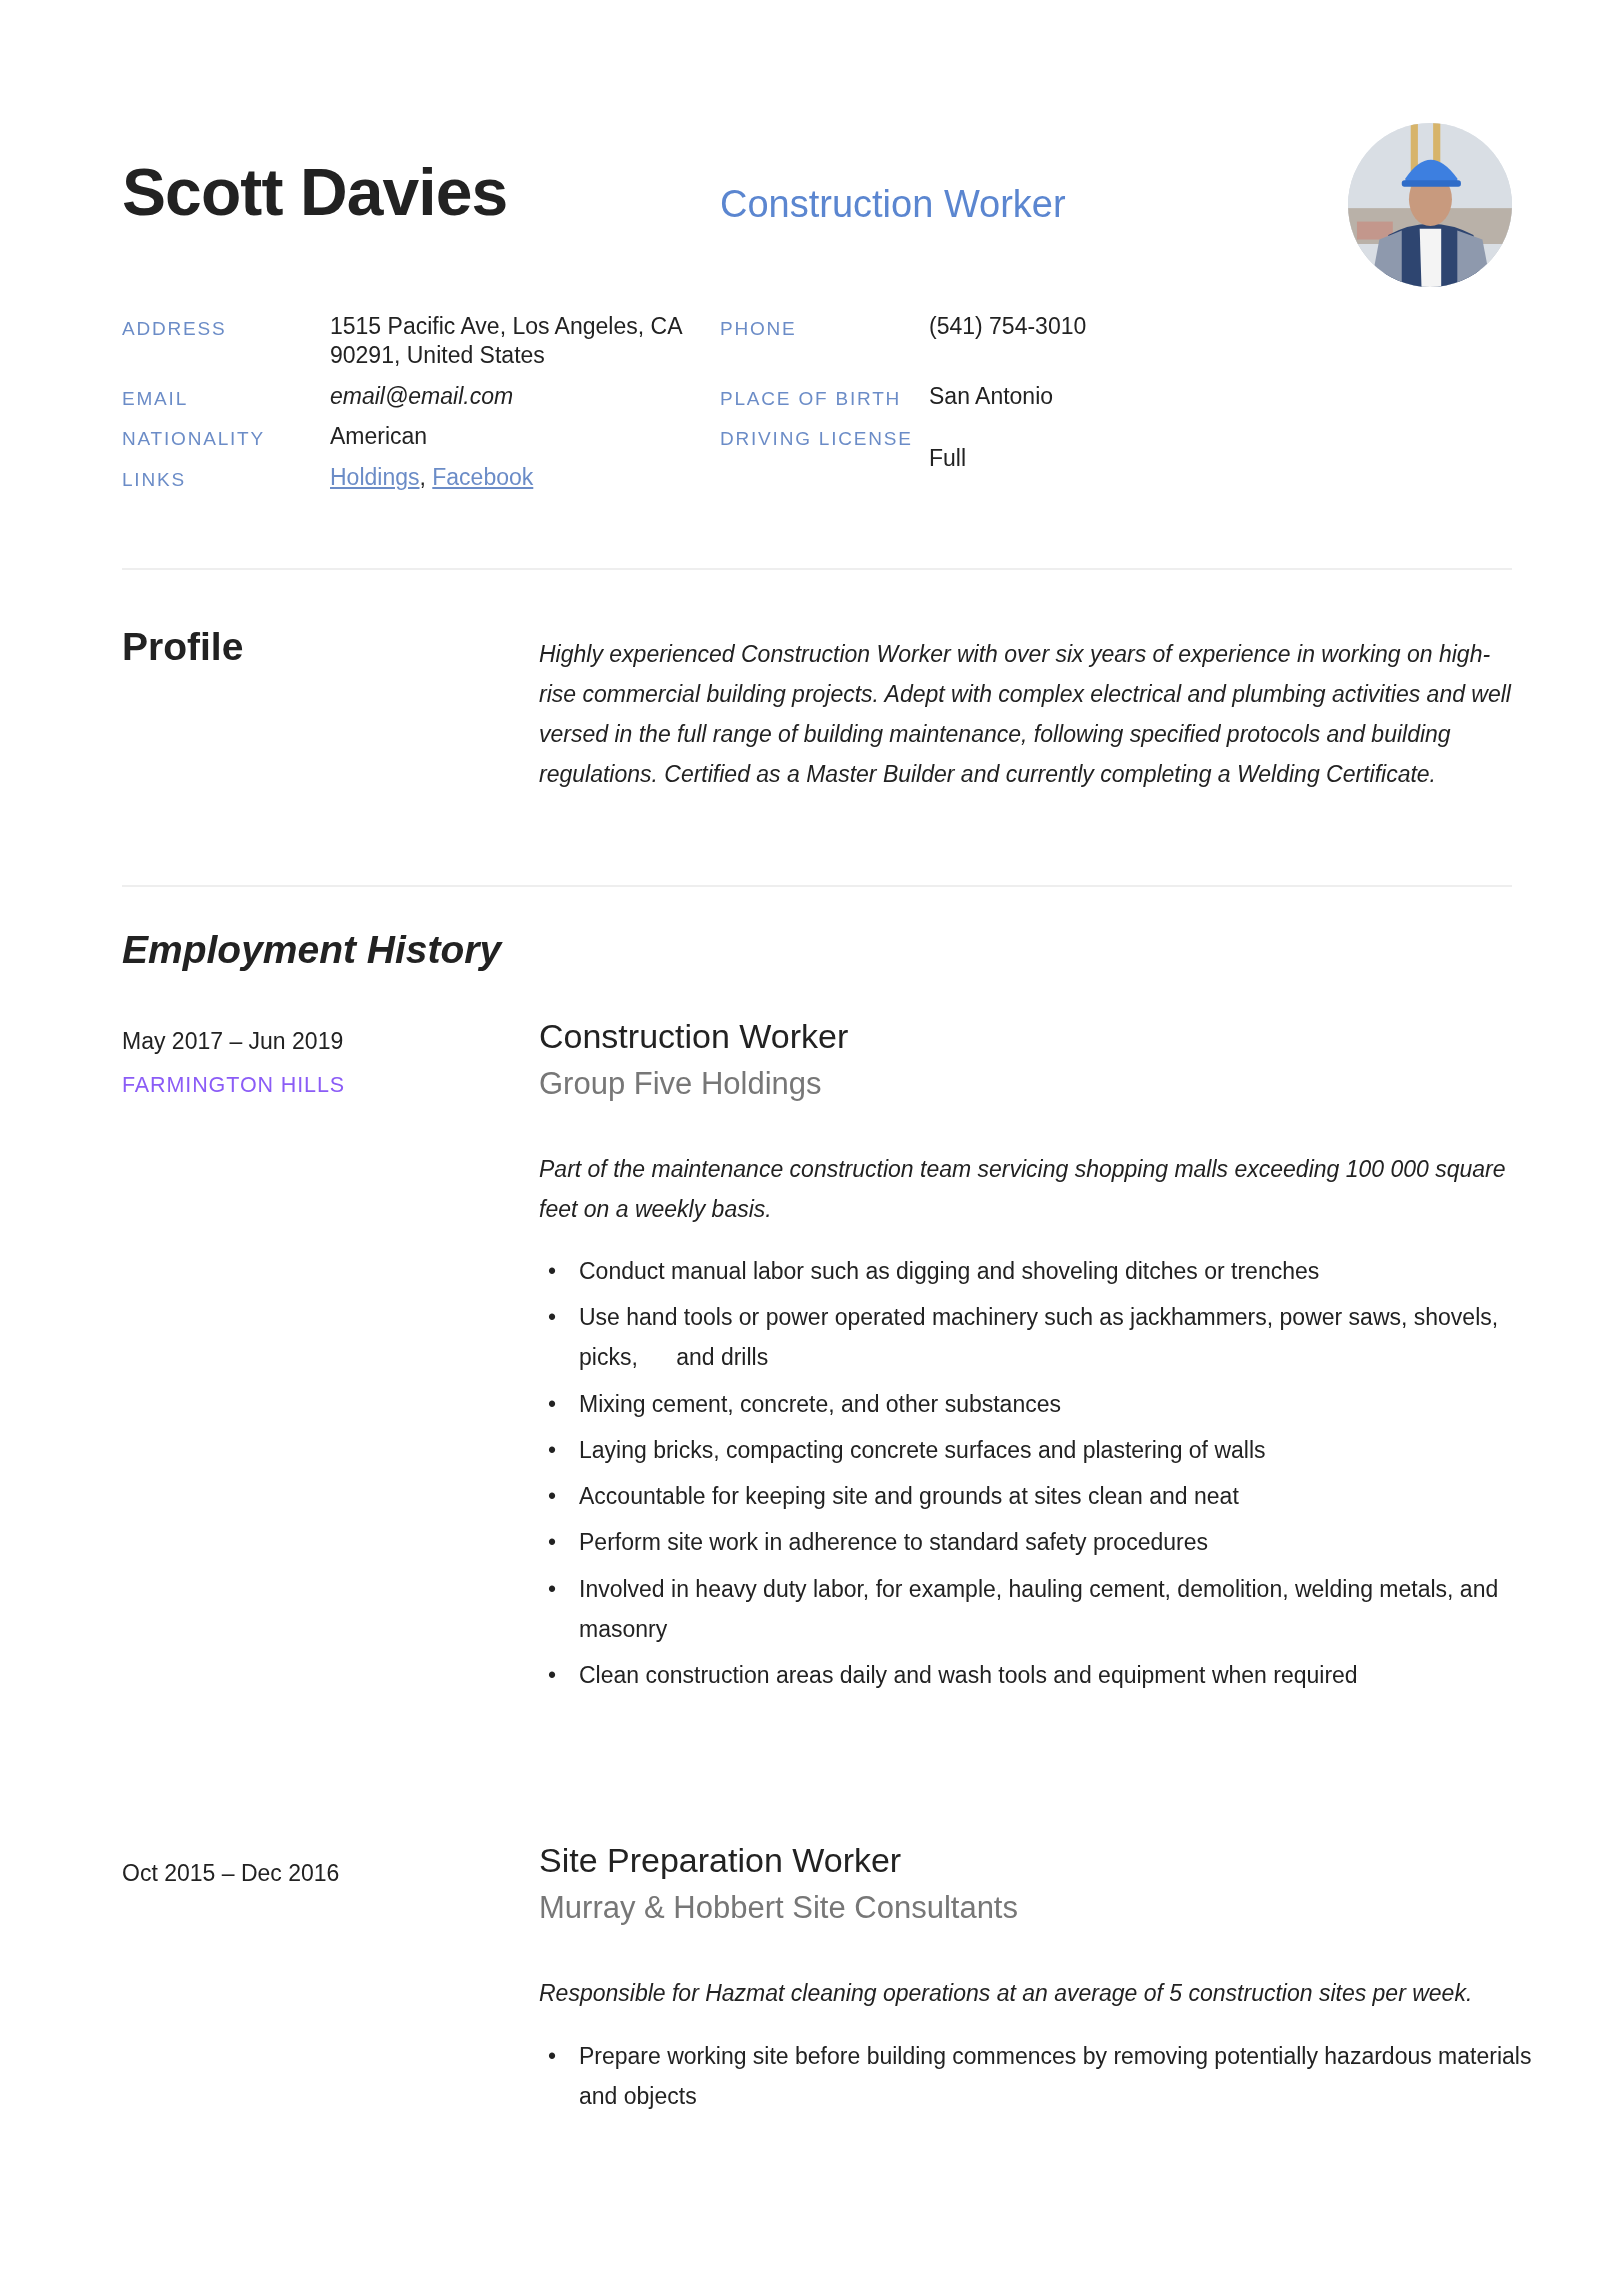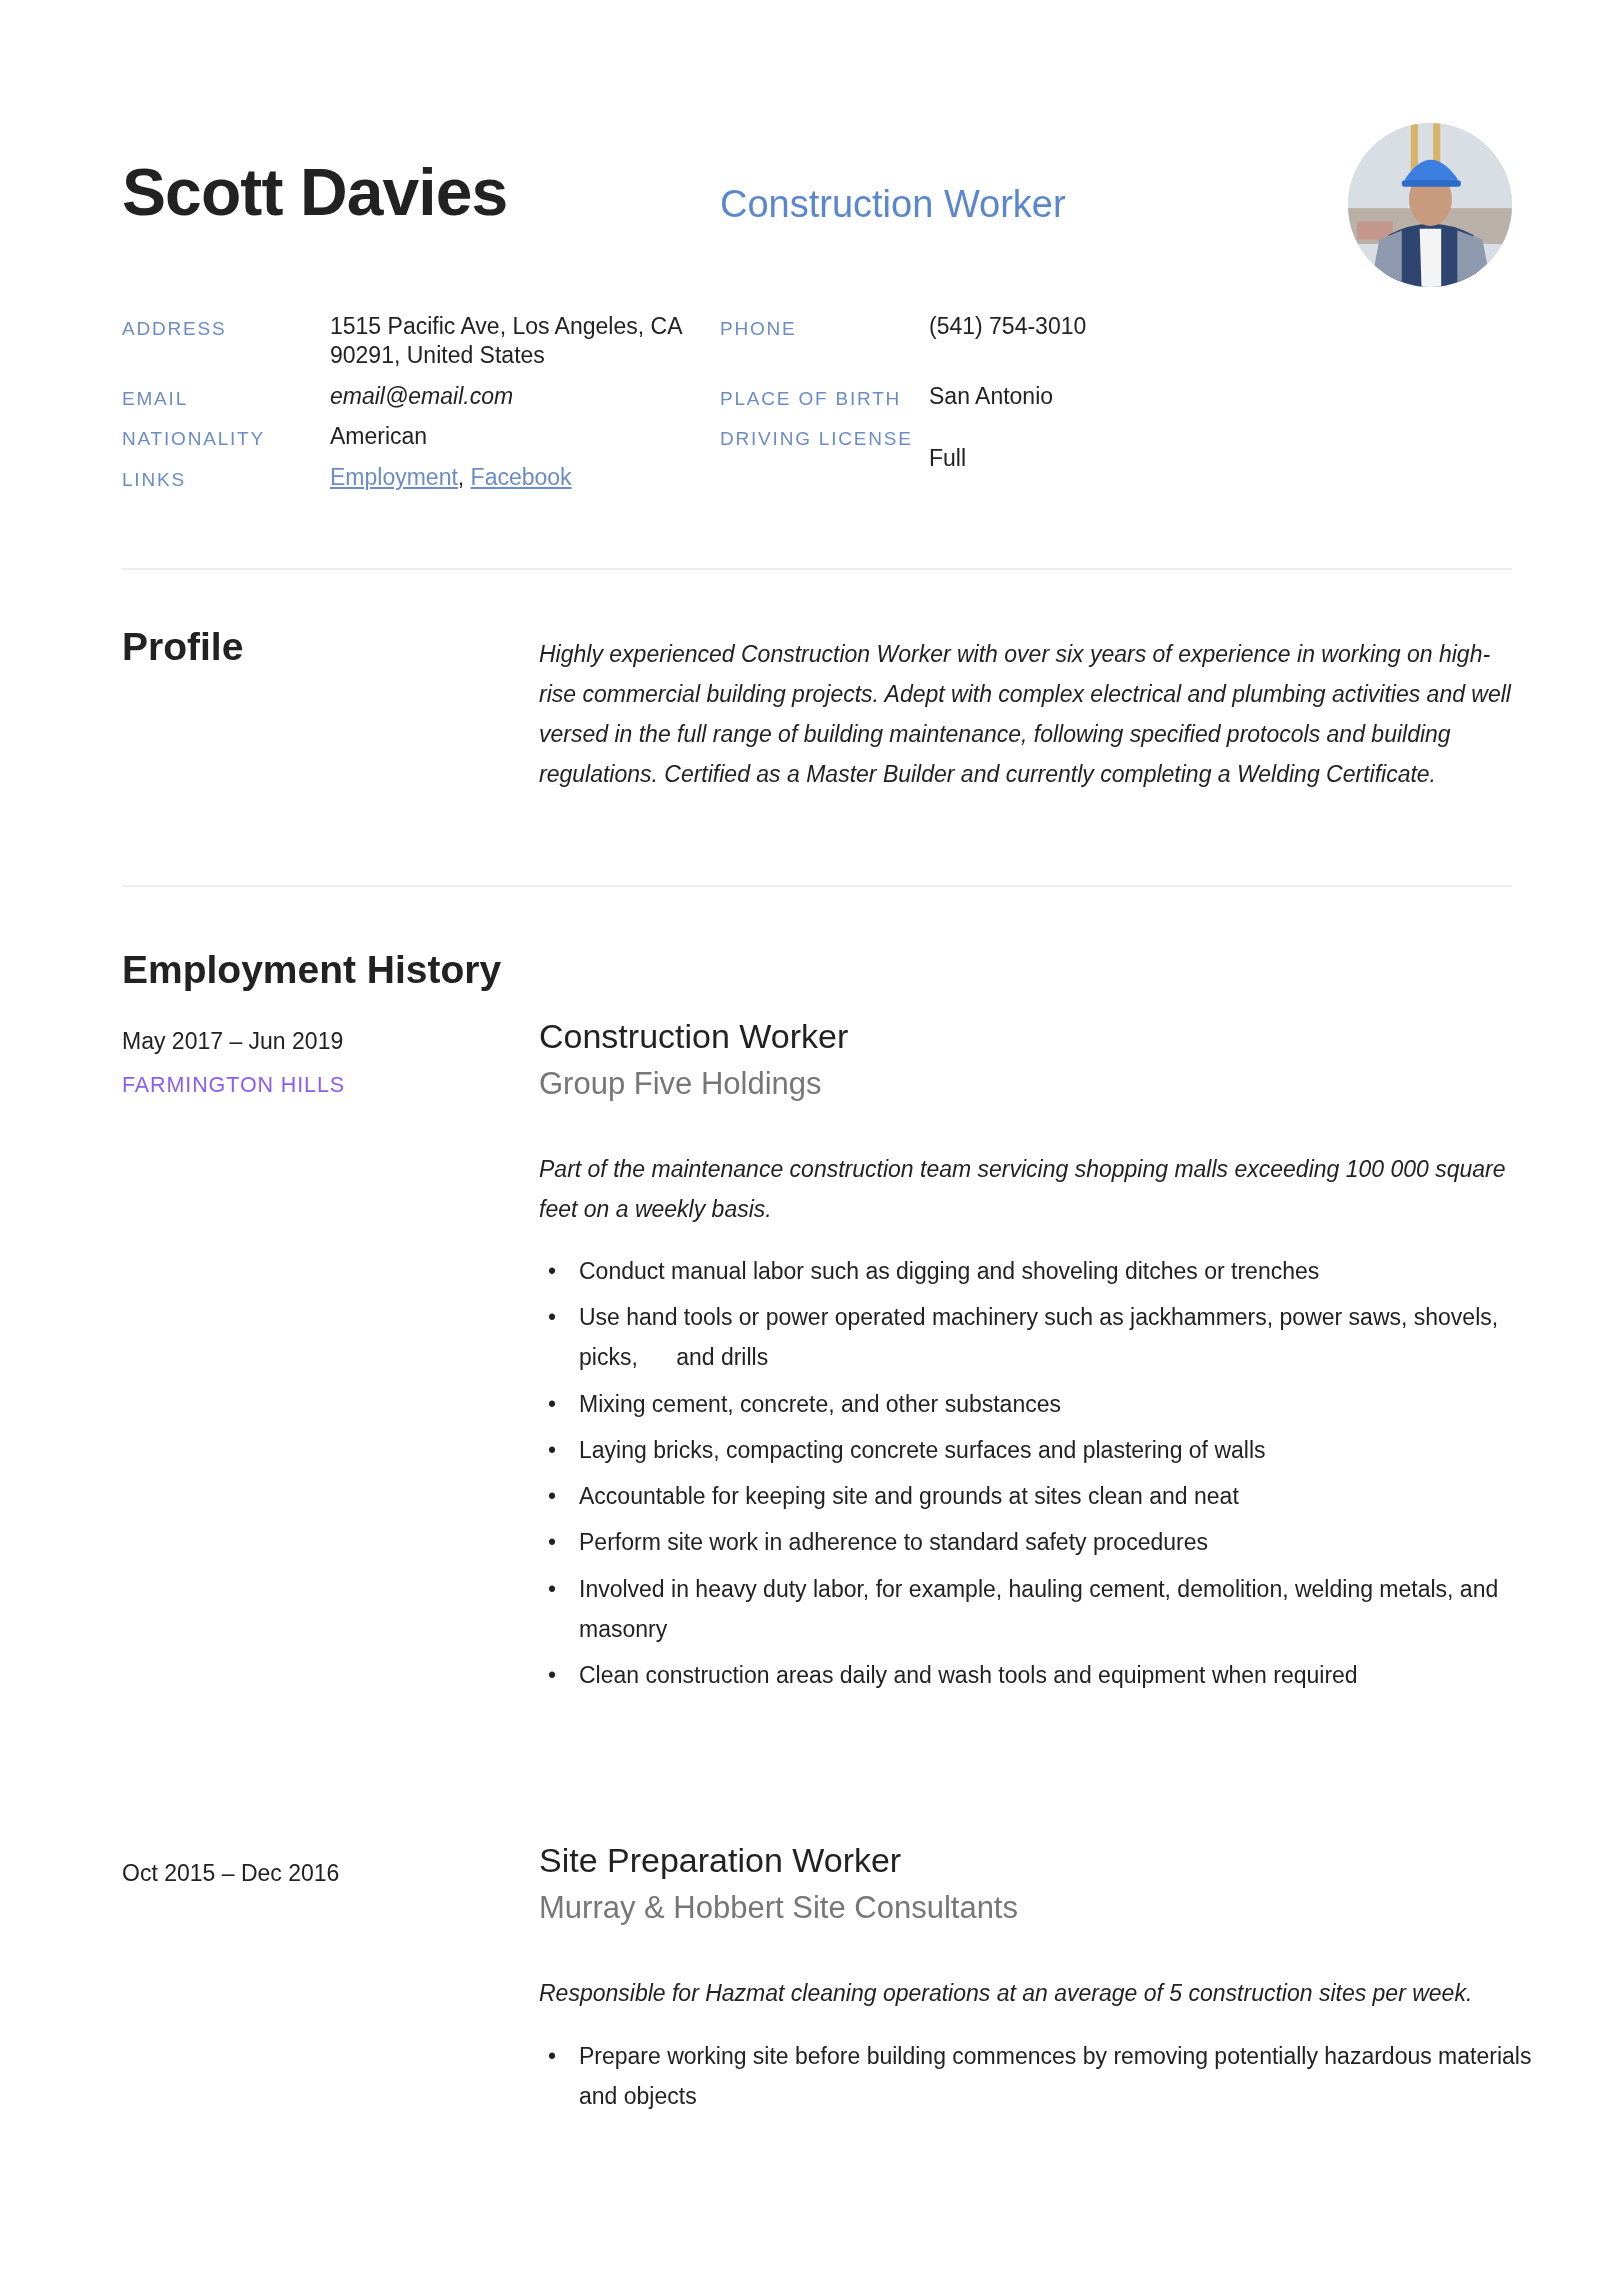--- a/index.html
+++ b/index.html
@@ -60,31 +60,31 @@
 <div class="abs lbl" style="left:720px; top:388px;">PLACE OF BIRTH</div>
 <div class="abs val" style="left:929px; top:382px;">San Antonio</div>
 
 <div class="abs lbl" style="left:122px; top:428px;">NATIONALITY</div>
 <div class="abs val" style="left:330px; top:422px;">American</div>
 <div class="abs lbl" style="left:720px; top:428px;">DRIVING LICENSE</div>
 <div class="abs val" style="left:929px; top:444px;">Full</div>
 
 <div class="abs lbl" style="left:122px; top:469px;">LINKS</div>
 <div class="abs val" style="left:330px; top:463px;">
-  <a href="#">Employment</a><span>, </span><a href="#">Facebook</a>
+  <a href="#">Holdings</a><span>, </span><a href="#">Facebook</a>
 </div>
 
 <div class="abs divider" style="top:568px;"></div>
 
 <div class="abs h2" style="top:625px;">Profile</div>
 <div class="abs para" style="top:634px;">Highly experienced Construction Worker with over six years of experience in working on high-rise commercial building projects. Adept with complex electrical and plumbing activities and well versed in the full range of building maintenance, following specified protocols and building regulations. Certified as a Master Builder and currently completing a Welding Certificate.</div>
 
 <div class="abs divider" style="top:885px;"></div>
 
-<div class="abs h2" style="top:948px;">Employment History</div>
+<div class="abs h2" style="top:928px;font-style:italic;">Employment History</div>
 
 <div class="abs date" style="top:1028px;">May 2017 – Jun 2019</div>
 <div class="abs loc" style="top:1073px;">FARMINGTON HILLS</div>
 <div class="abs role" style="top:1017px;">Construction Worker</div>
 <div class="abs company" style="top:1066px;">Group Five Holdings</div>
 <div class="abs para" style="top:1149px;">Part of the maintenance construction team servicing shopping malls exceeding 100 000 square feet on a weekly basis.</div>
 <ul class="abs bullets" style="top:1251px;">
   <li>Conduct manual labor such as digging and shoveling ditches or trenches</li>
   <li style="white-space: pre-wrap;">Use hand tools or power operated machinery such as jackhammers, power saws, shovels, picks,      and drills</li>
   <li>Mixing cement, concrete, and other substances</li>

